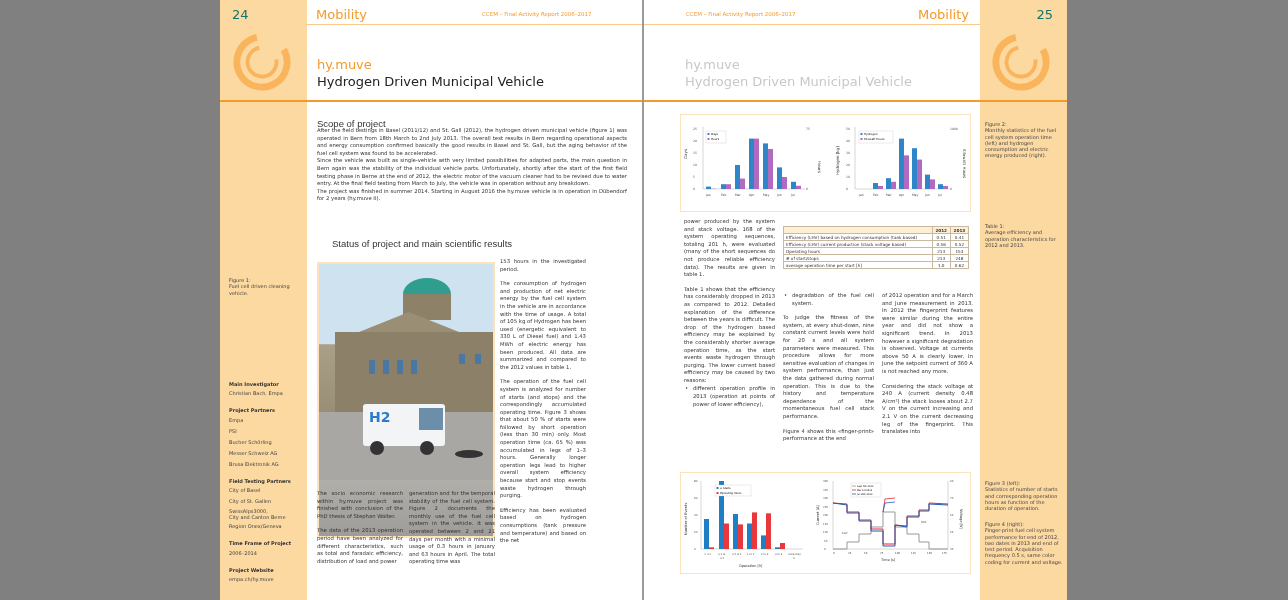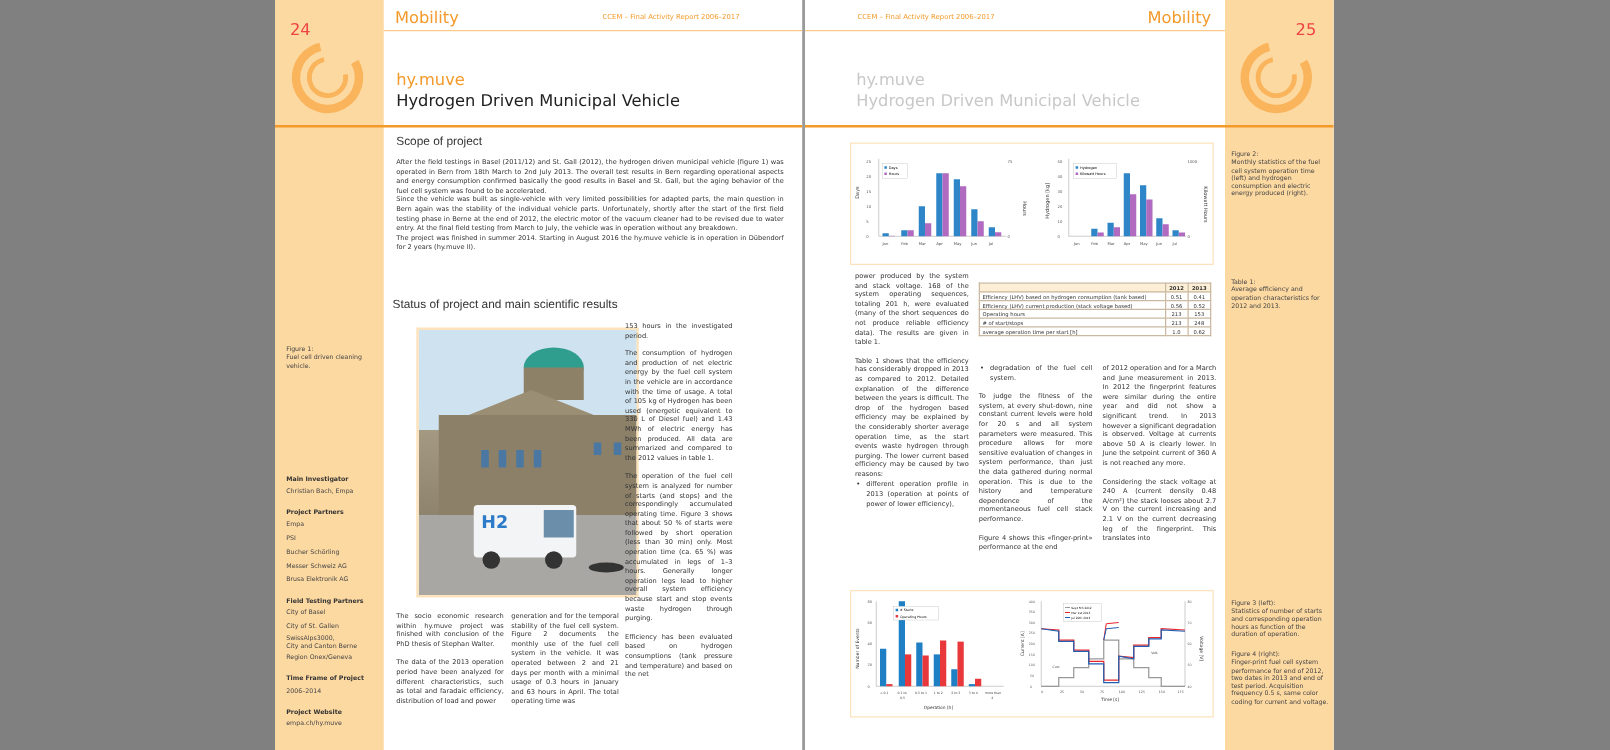--- a/index.html
+++ b/index.html
@@ -4,21 +4,21 @@
 <style>
 *{box-sizing:border-box;margin:0;padding:0}
 html,body{width:1288px;height:600px;overflow:hidden;background:#808080;font-family:"DejaVu Sans",sans-serif;}
 .page{position:absolute;top:0;height:600px;background:#fff;overflow:hidden}
 #pl{left:220px;width:422px}
 #pr{left:644px;width:423px}
 .gutter{position:absolute;left:642px;top:0;width:2px;height:600px;background:#9a9a9a}
 .band{position:absolute;top:0;height:600px;background:#fdd9a2}
 #pl .band{left:0;width:87px}
 #pr .band{right:0;width:87px}
-.pnum{position:absolute;top:17px;font-size:13px;color:#ef4444}
+.pnum{position:absolute;top:7px;font-size:13px;color:#0f766e}
 #pl .pnum{left:12px}
 #pr .pnum{right:14px}
 .logo{position:absolute;top:33px;width:58px;height:58px}
 #pl .logo{left:13px}
 #pr .logo{right:17px}
 .section{position:absolute;top:7px;font-size:13px;color:#f39a2a}
 #pl .section{left:96px}
 #pr .section{right:98px}
 .rephdr{position:absolute;top:11px;font-size:5.5px;color:#f39a2a}
 #pl .rephdr{left:262px}
@@ -30,21 +30,21 @@
 .subt{position:absolute;top:57px;font-size:13px;font-weight:normal;color:#f39a2a}
 .mtitle{position:absolute;top:74px;font-size:13px;font-weight:normal;color:#222}
 #pl .subt,#pl .mtitle{left:97px}
 #pr .subt,#pr .mtitle{left:41px;color:#c8c8c8}
 .h2{position:absolute;font-size:9.5px;color:#333;font-family:"Liberation Sans",sans-serif}
 .txt{position:absolute;font-size:5.3px;line-height:7.6px;color:#333;text-align:justify}
 .txt p{margin-bottom:7px}
 .side{position:absolute;font-size:5px;line-height:6.3px;color:#444}
 .side .lbl{font-weight:bold;color:#333;margin-top:9px}
 .side .val{margin-top:2px;line-height:9px}
-.photo{position:absolute;left:113px;top:262px;width:178px;height:216px;border:2px solid #fde3bd;background:linear-gradient(#bcd6ea 0%,#e2eef6 28%,#a99e86 30%,#8e836c 70%,#b8b6b1 72%,#9e9c98 100%);overflow:hidden}
+.photo{position:absolute;left:97px;top:262px;width:178px;height:276px;border:2px solid #fde3bd;background:linear-gradient(#bcd6ea 0%,#e2eef6 28%,#a99e86 30%,#8e836c 70%,#b8b6b1 72%,#9e9c98 100%);overflow:hidden}
 .figbox{position:absolute;border:1px solid #fde3bd;background:#fff}
 table.t1{position:absolute;left:139px;top:226px;width:186px;border-collapse:collapse;font-size:4.2px;color:#333}
 table.t1 td,table.t1 th{border:1px solid #c9b9a0;padding:0.5px 2px;text-align:left}
 table.t1 th{background:#fdeed6;text-align:center}
 table.t1 td.n{text-align:center}
 .cap{position:absolute;font-size:5px;line-height:6.3px;color:#444}
 svg text{font-family:"DejaVu Sans",sans-serif}
 </style>
 </head>
 <body>
@@ -56,28 +56,28 @@
     <circle cx="30" cy="30" r="26" fill="none" stroke="#f9b45c" stroke-width="7" stroke-dasharray="130 40" transform="rotate(-30 30 30)"></circle>
     <circle cx="30" cy="30" r="15" fill="none" stroke="#f9b45c" stroke-width="4" stroke-dasharray="70 30" transform="rotate(-10 30 30)"></circle>
   </svg>
   <div class="hline"></div>
   <div class="section">Mobility</div>
   <div class="rephdr">CCEM – Final Activity Report 2006–2017</div>
   <div class="subt">hy.muve</div>
   <div class="mtitle">Hydrogen Driven Municipal Vehicle</div>
   <div class="oline"></div>
 
-  <div class="h2" style="left:97px;top:108px">Scope of project</div>
+  <div class="h2" style="left:97px;top:118px">Scope of project</div>
   <div class="txt" style="left:97px;top:127px;width:310px">
     <div>After the field testings in Basel (2011/12) and St. Gall (2012), the hydrogen driven municipal vehicle (figure 1) was operated in Bern from 18th March to 2nd July 2013. The overall test results in Bern regarding operational aspects and energy consumption confirmed basically the good results in Basel and St. Gall, but the aging behavior of the fuel cell system was found to be accelerated.</div>
     <div>Since the vehicle was built as single-vehicle with very limited possibilities for adapted parts, the main question in Bern again was the stability of the individual vehicle parts. Unfortunately, shortly after the start of the first field testing phase in Berne at the end of 2012, the electric motor of the vacuum cleaner had to be revised due to water entry. At the final field testing from March to July, the vehicle was in operation without any breakdown.</div>
     <div>The project was finished in summer 2014. Starting in August 2016 the hy.muve vehicle is in operation in Dübendorf for 2 years (hy.muve II).</div>
   </div>
 
-  <div class="h2" style="left:94px;top:238px">Status of project and main scientific results</div>
+  <div class="h2" style="left:112px;top:238px">Status of project and main scientific results</div>
 
   <div class="photo">
     <svg width="178" height="216" viewBox="0 0 178 216">
       <rect x="0" y="0" width="178" height="80" fill="#cfe2ef"></rect>
       <ellipse cx="108" cy="30" rx="24" ry="16" fill="#2f9e8f"></ellipse>
       <rect x="84" y="30" width="48" height="26" fill="#8d8168"></rect>
       <polygon points="40,68 90,48 140,68" fill="#9a8e74"></polygon>
       <rect x="16" y="68" width="162" height="80" fill="#8c8069"></rect>
       <g fill="#4a78a3">
         <rect x="50" y="96" width="6" height="14"></rect>

